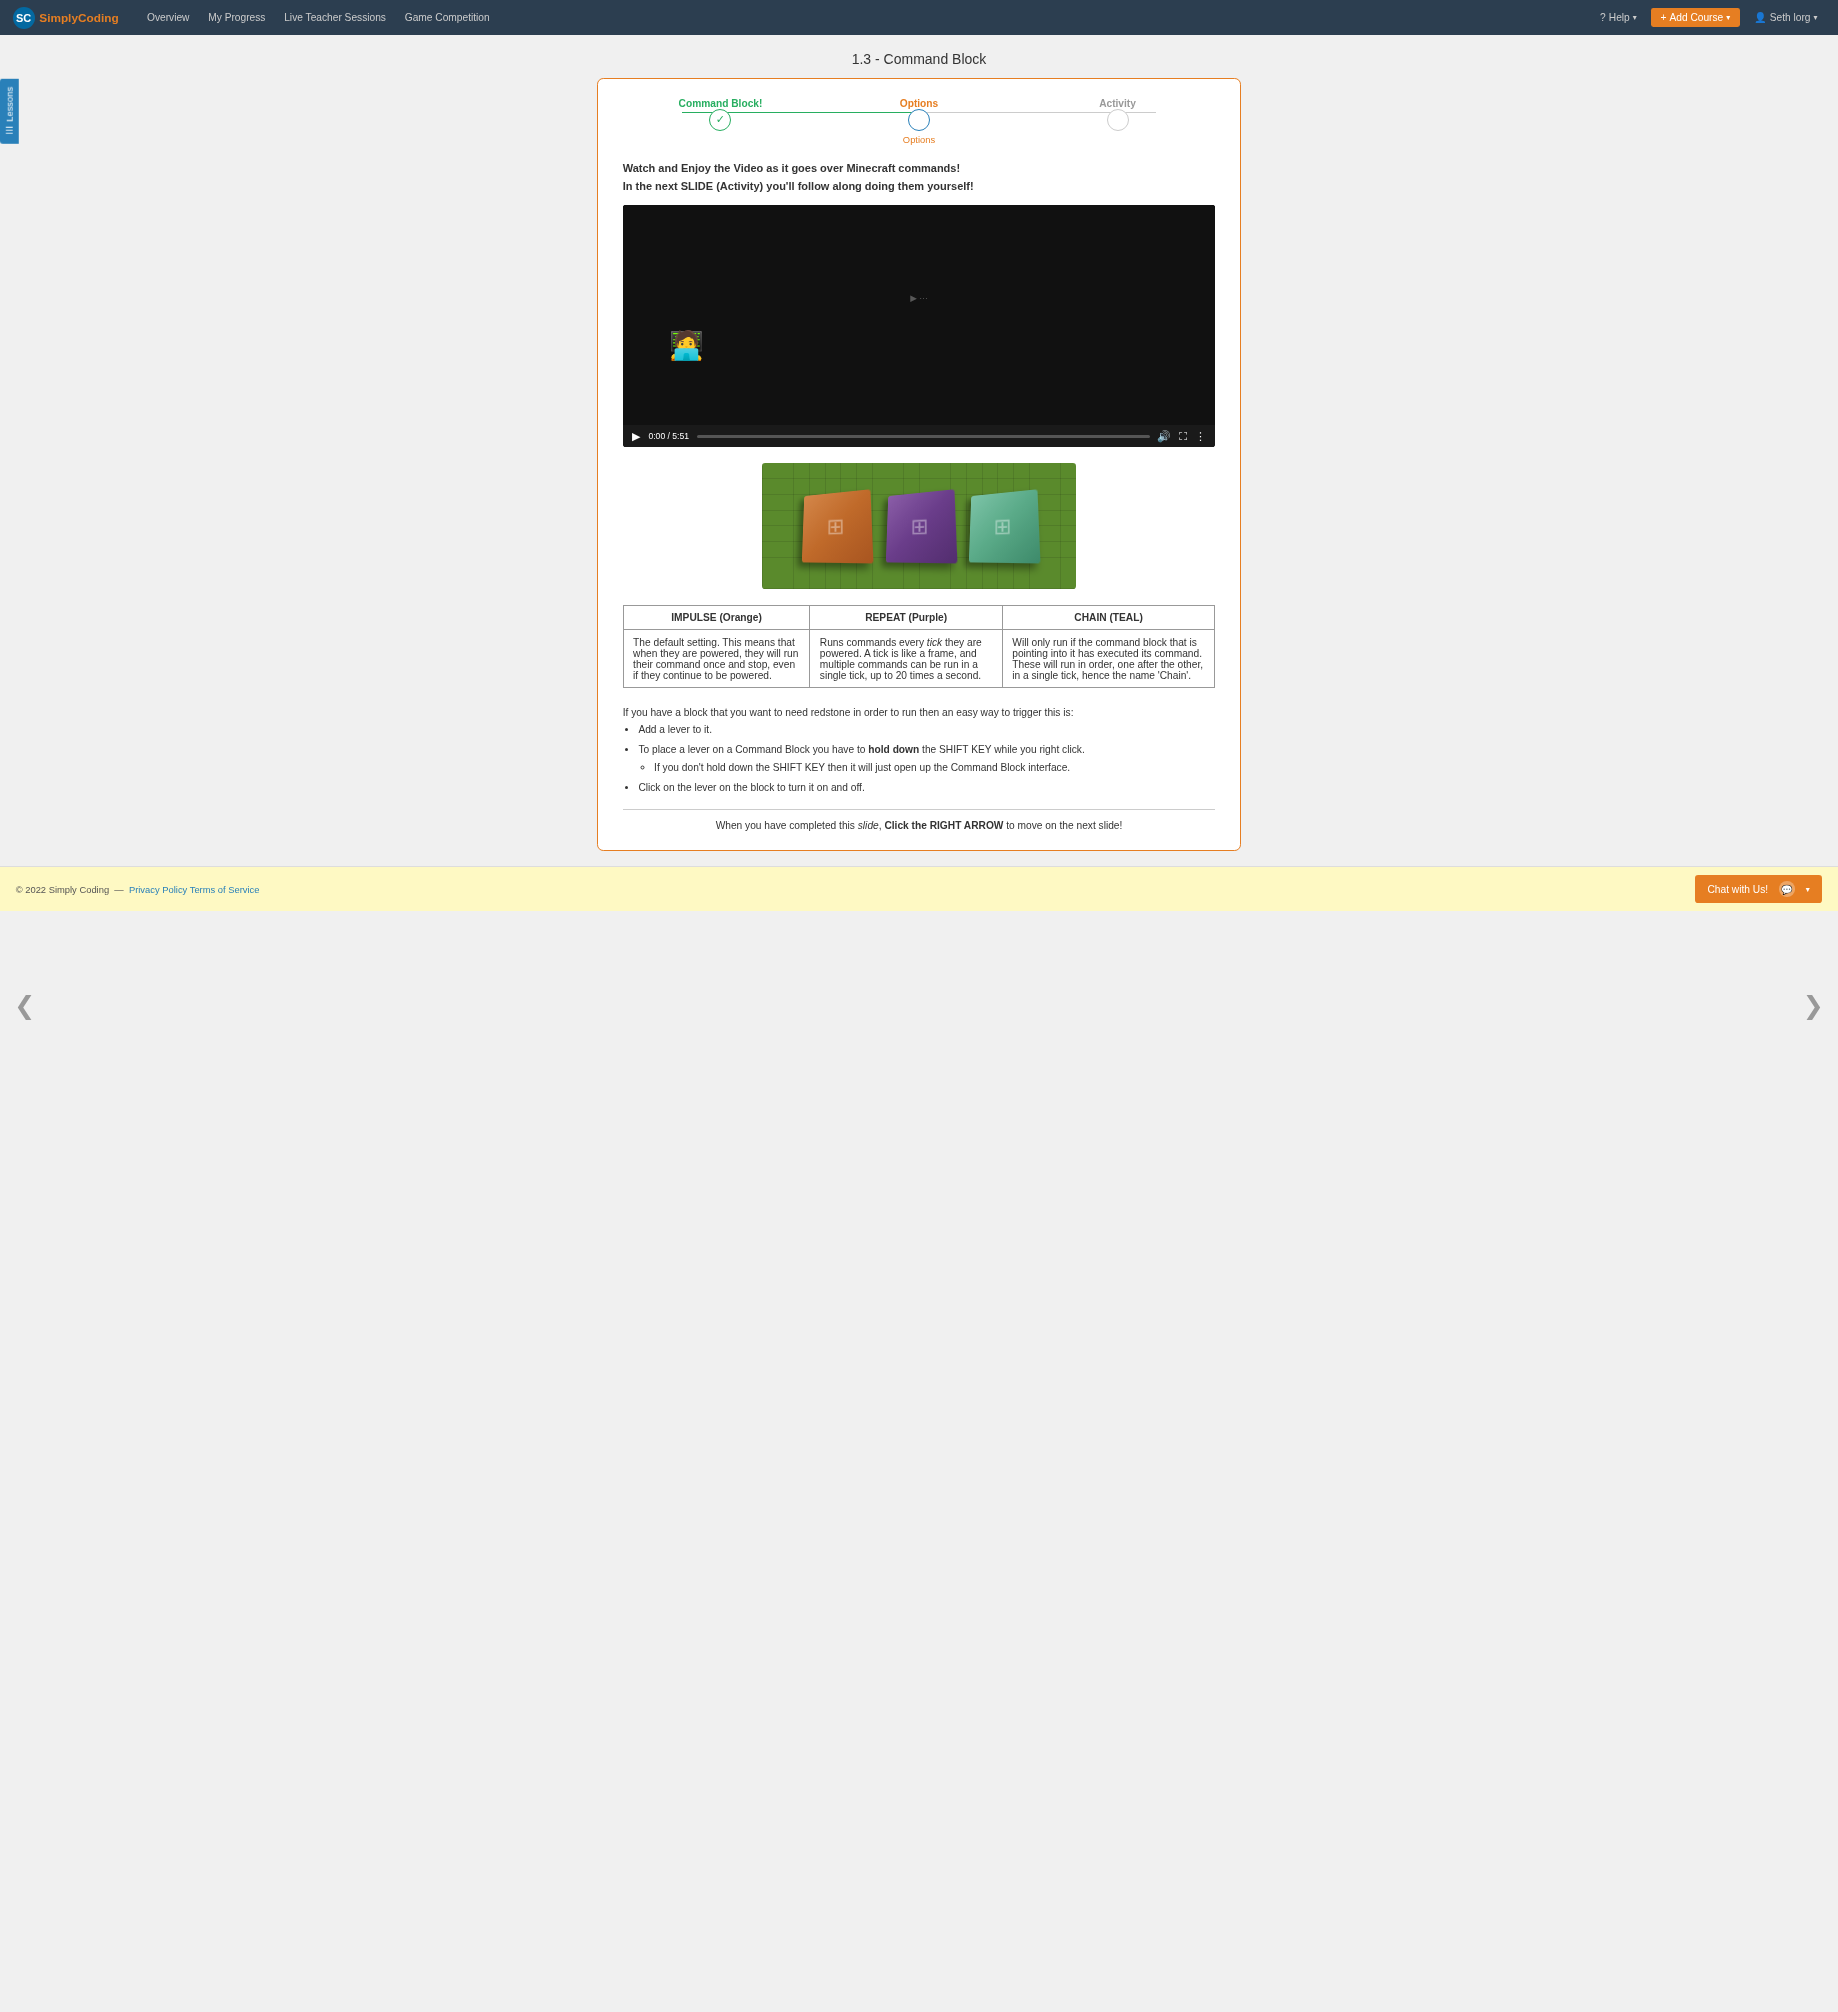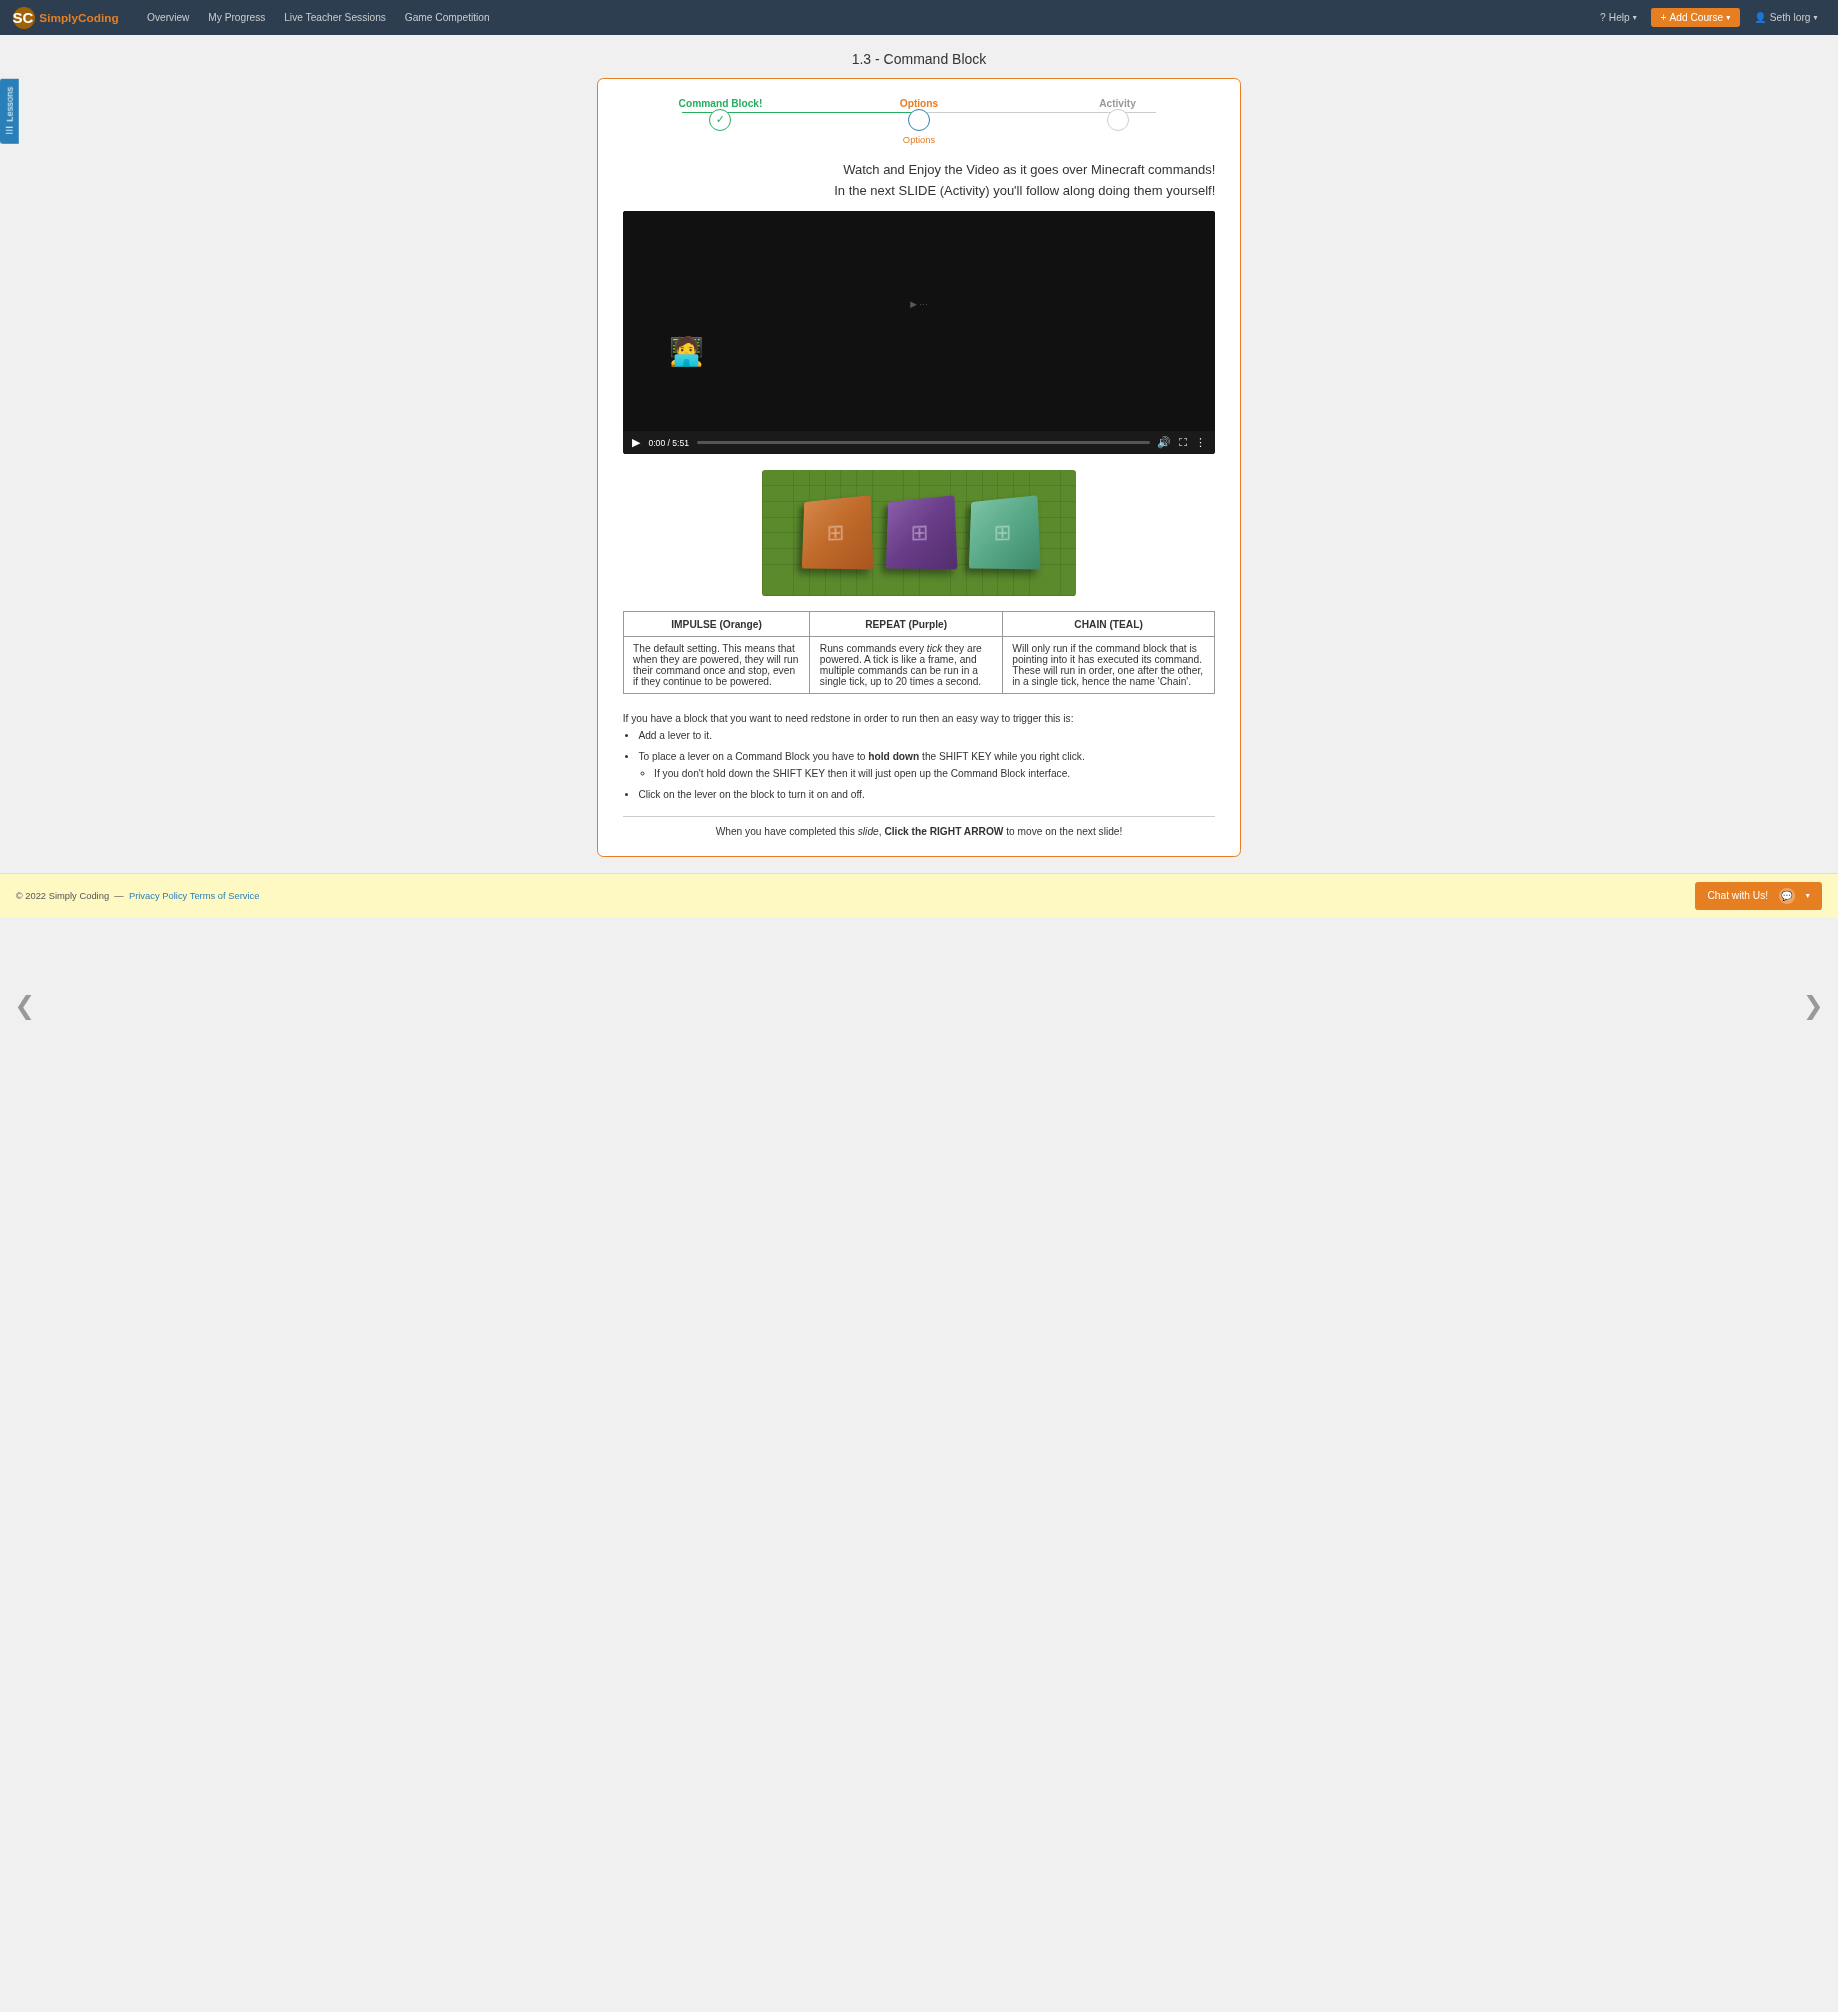--- a/index.html
+++ b/index.html
@@ -16,24 +16,24 @@
       z-index: 100;
     }
     .navbar-brand {
       display: flex;
       align-items: center;
       margin-right: 19px;
       text-decoration: none;
     }
     .brand-icon {
       width: 22px; height: 22px;
-      background: #a16207;
+      background: #0369a1;
       border-radius: 50%;
-      display: flex; align-items: center; justify-content: flex-start;
-      font-size: 15px; color: white; font-weight: bold;
+      display: flex; align-items: center; justify-content: center;
+      font-size: 11px; color: white; font-weight: bold;
       margin-right: 4.7px;
     }
     .brand-text { color: white; font-size: 11.8px; font-weight: bold; }
     .brand-text span { color: #e67e22; }
     .nav-links { display: flex; align-items: center; gap: 0; }
     .nav-link {
       color: #ccc;
       text-decoration: none;
       padding: 0 9.4px;
       height: 35px;
@@ -160,25 +160,25 @@
     .step-circle.active { border-color: #2980b9; background: white; }
     .step-circle.inactive { border-color: #ccc; }
     .step-sublabel {
       font-size: 9.4px;
       color: #e67e22;
       margin-top: 3.1px;
     }
 
     
     .intro-text {
-      text-align: right;
-      font-weight: normal;
+      text-align: left;
+      font-weight: bold;
       margin-bottom: 9.4px;
       line-height: 1.6;
-      font-size: 13px;
+      font-size: 11px;
     }
     .video-container {
       background: #000;
       border-radius: 3.1px;
       overflow: hidden;
       margin-bottom: 15.7px;
     }
     .video-screen {
       width: 100%;
       height: 220px;

